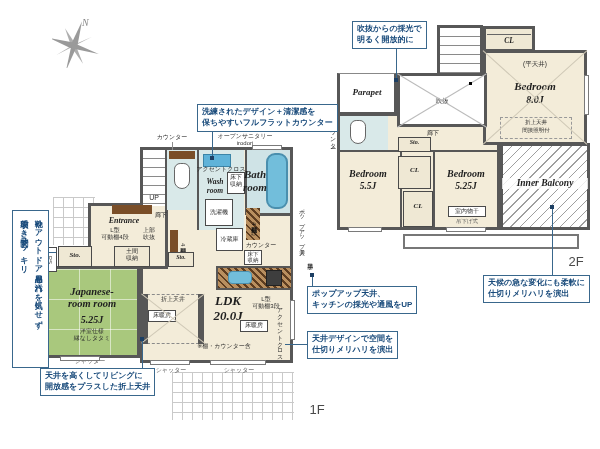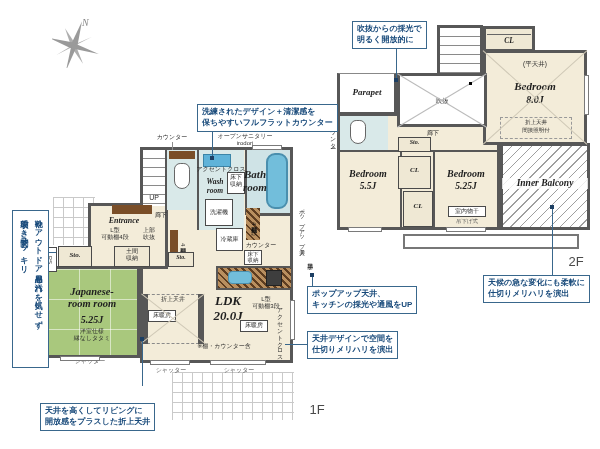--- a/index.html
+++ b/index.html
@@ -221,21 +221,21 @@
 保ちやすいフルフラットカウンター</div>
     <div class="leader" style="left:212px;top:132px;width:1px;height:24px;"></div>
     <div class="dot" style="left:210px;top:156px;"></div>
     <div class="lbl" style="left:212px;top:133px;width:66px;font-size:6px;color:#333;background:rgba(255,255,255,.7);">オープンサニタリー
 irodori</div>
 
     <div class="callout vt" style="left:12px;top:210px;height:150px;line-height:1.8;padding:3px;">靴やアウトドア用品も汚れを気にせず
 収納でき玄関スッキリ</div>
     <div class="leader" style="left:42px;top:252px;width:14px;height:1px;"></div>
 
-    <div class="callout" style="left:40px;top:403px;">天井を高くしてリビングに
+    <div class="callout" style="left:40px;top:368px;">天井を高くしてリビングに
 開放感をプラスした折上天井</div>
     <div class="leader" style="left:142px;top:340px;width:1px;height:46px;"></div>
     <div class="dot" style="left:140px;top:337px;"></div>
 
     <div class="callout" style="left:307px;top:286px;">ポップアップ天井、
 キッチンの採光や通風をUP</div>
     <div class="leader" style="left:312px;top:277px;width:1px;height:9px;"></div>
     <div class="dot" style="left:310px;top:273px;"></div>
 
     <div class="callout" style="left:307px;top:331px;">天井デザインで空間を

